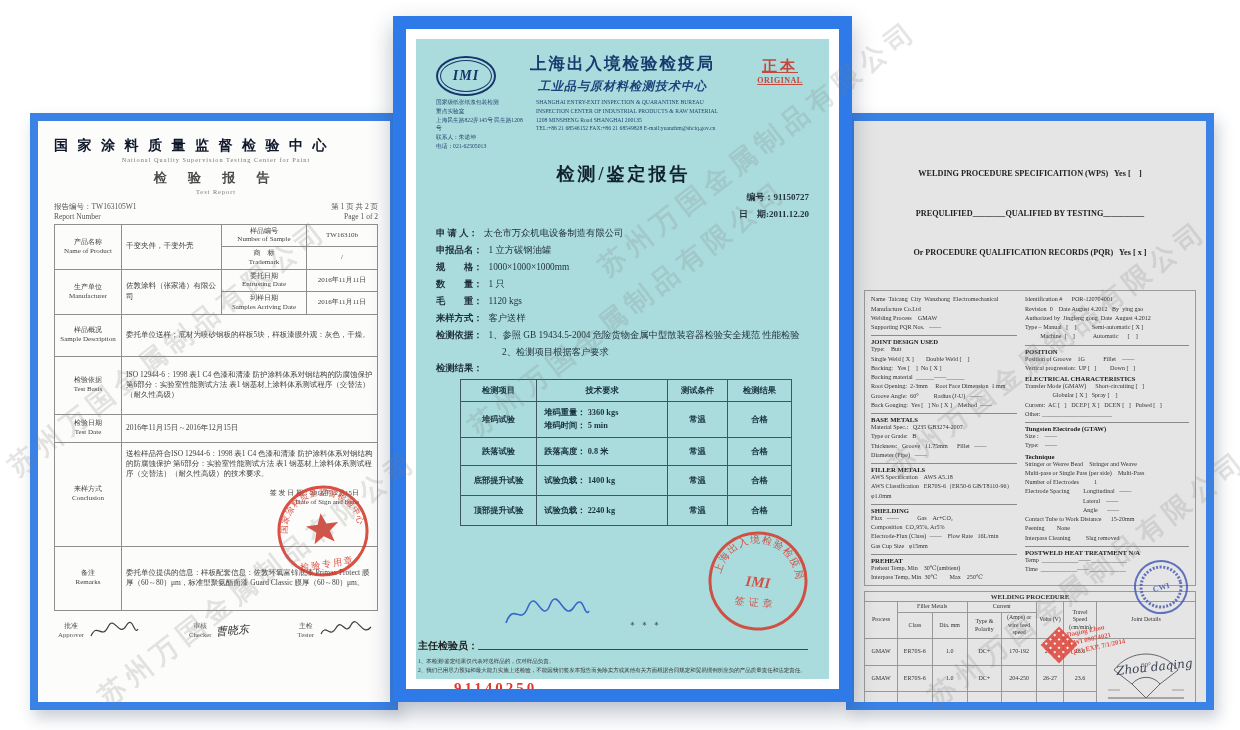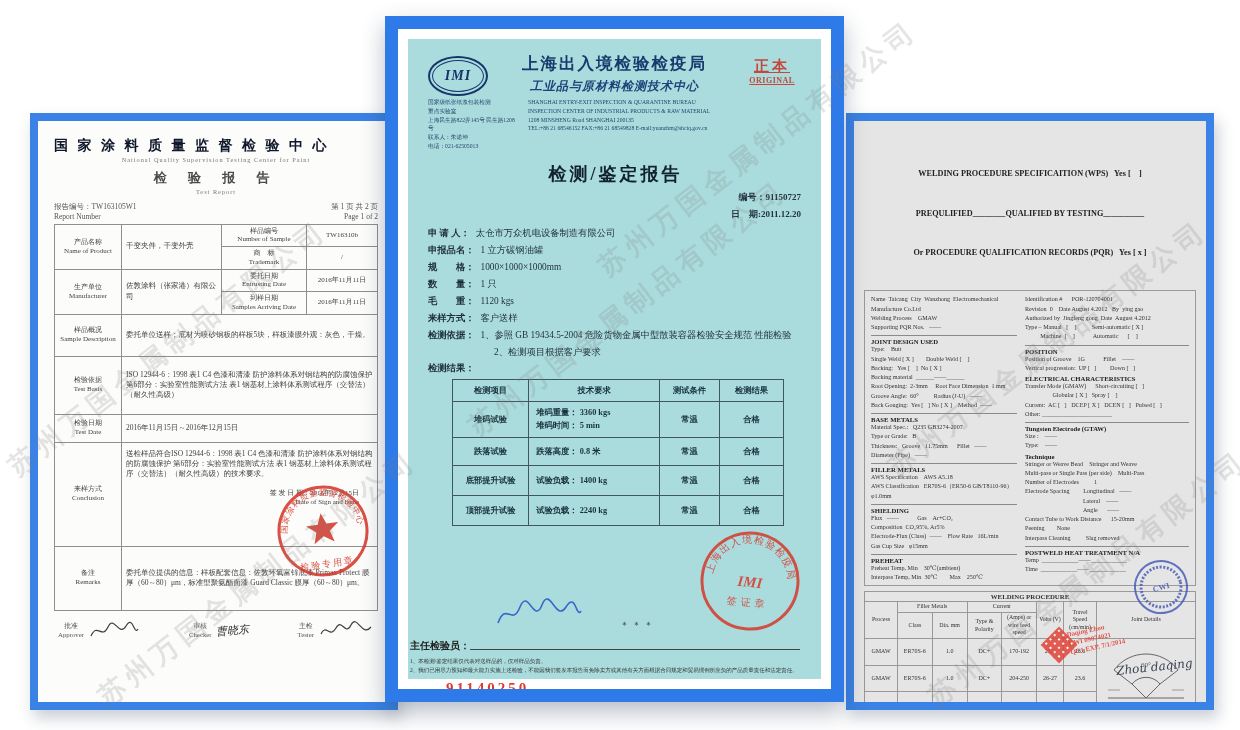--- a/index.html
+++ b/index.html
@@ -6,21 +6,21 @@
   body{
     width:1240px;height:730px;position:relative;overflow:hidden;background:#ffffff;
     font-family:"Liberation Serif","DejaVu Serif",serif;
   }
   
   .doc{position:absolute;box-sizing:border-box;background:#fff;}
   #doc-left{left:30px;top:113px;width:368px;height:597px;border:8px solid #3a82e6;
     box-shadow:4px 8px 14px rgba(40,60,90,.25);z-index:2;}
   #doc-right{left:846px;top:113px;width:368px;height:597px;border:8px solid #3a82e6;
     box-shadow:4px 8px 14px rgba(40,60,90,.25);z-index:2;}
-  #doc-center{left:385px;top:16px;width:459px;height:686px;border:13px solid #2e7ae8;
+  #doc-center{left:393px;top:16px;width:459px;height:686px;border:13px solid #2e7ae8;
     box-shadow:0 10px 22px rgba(30,50,80,.32);z-index:10;padding:10px;overflow:hidden;}
   .paper{width:100%;height:100%;box-sizing:border-box;overflow:hidden;position:relative;}
   .paper-l{background:#fcfcfb;padding:16px 12px 0 16px;color:#3c3c3c;}
   .paper-c{background:#abdcdd;padding:14px 18px 0 20px;color:#1d2b3a;}
   .paper-r{background:#e5e5e5;padding:20px 10px 0 10px;color:#333;}
 
   
   .wm{position:absolute;z-index:20;color:rgba(125,125,125,.20);font-weight:bold;
       font-size:27px;letter-spacing:6px;white-space:nowrap;transform:rotate(-38deg);
       pointer-events:none;}

